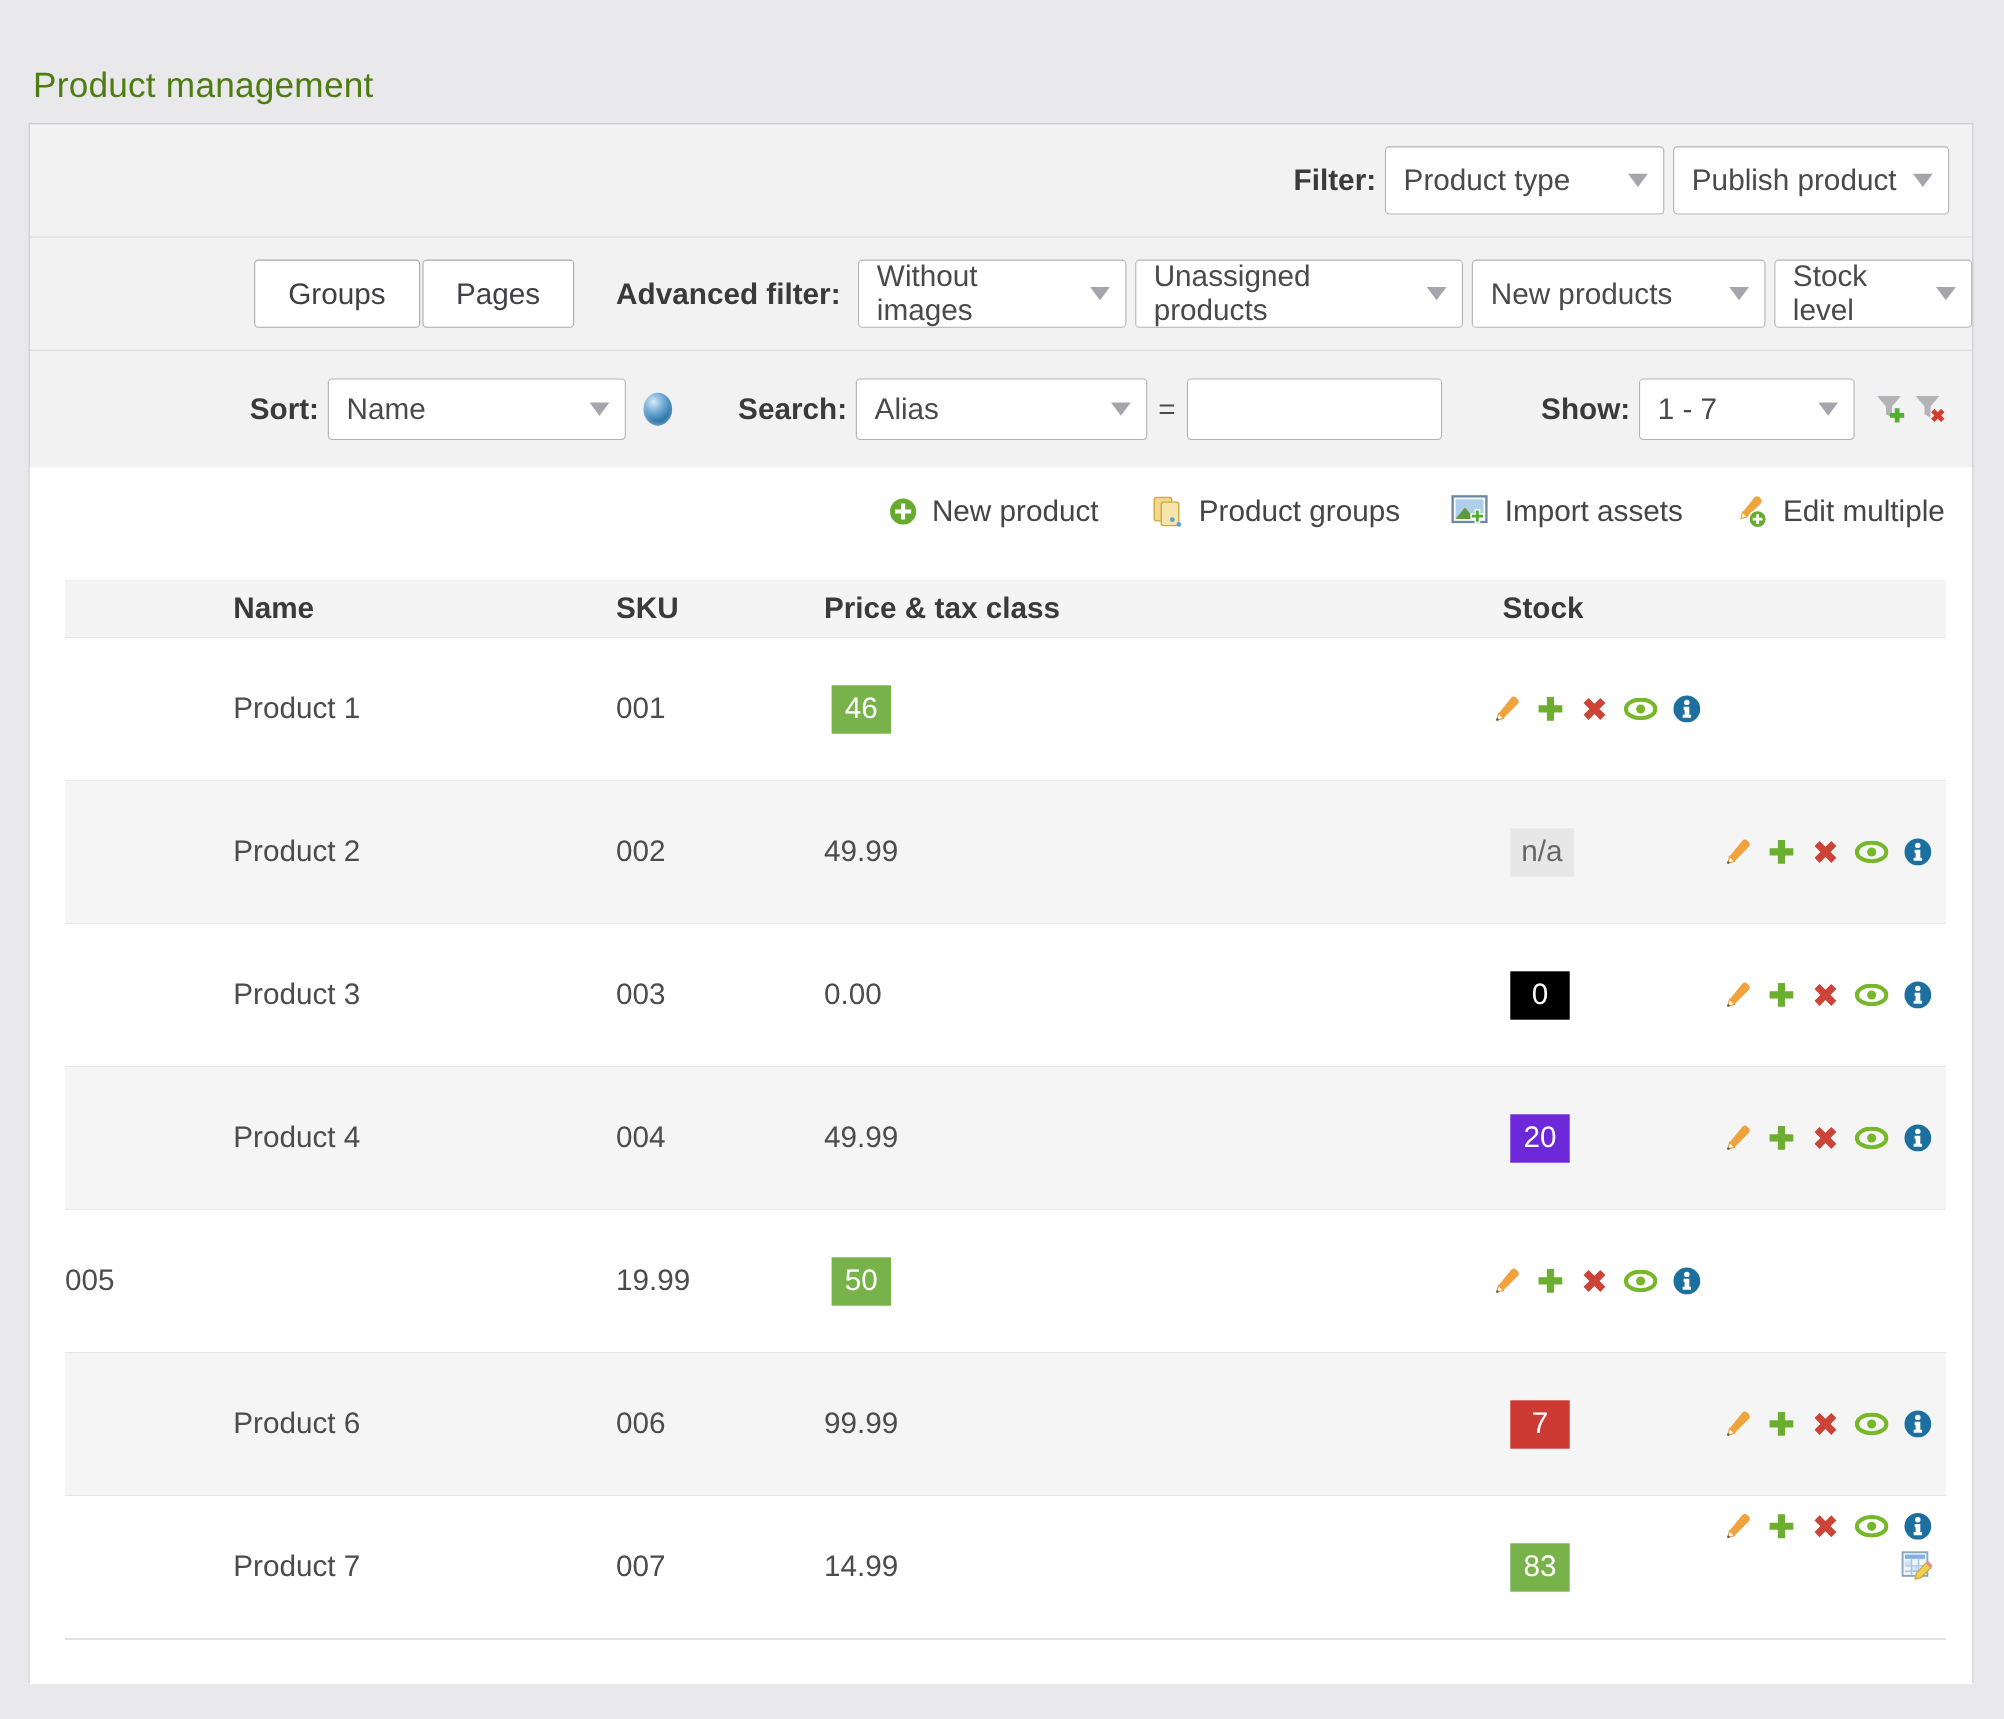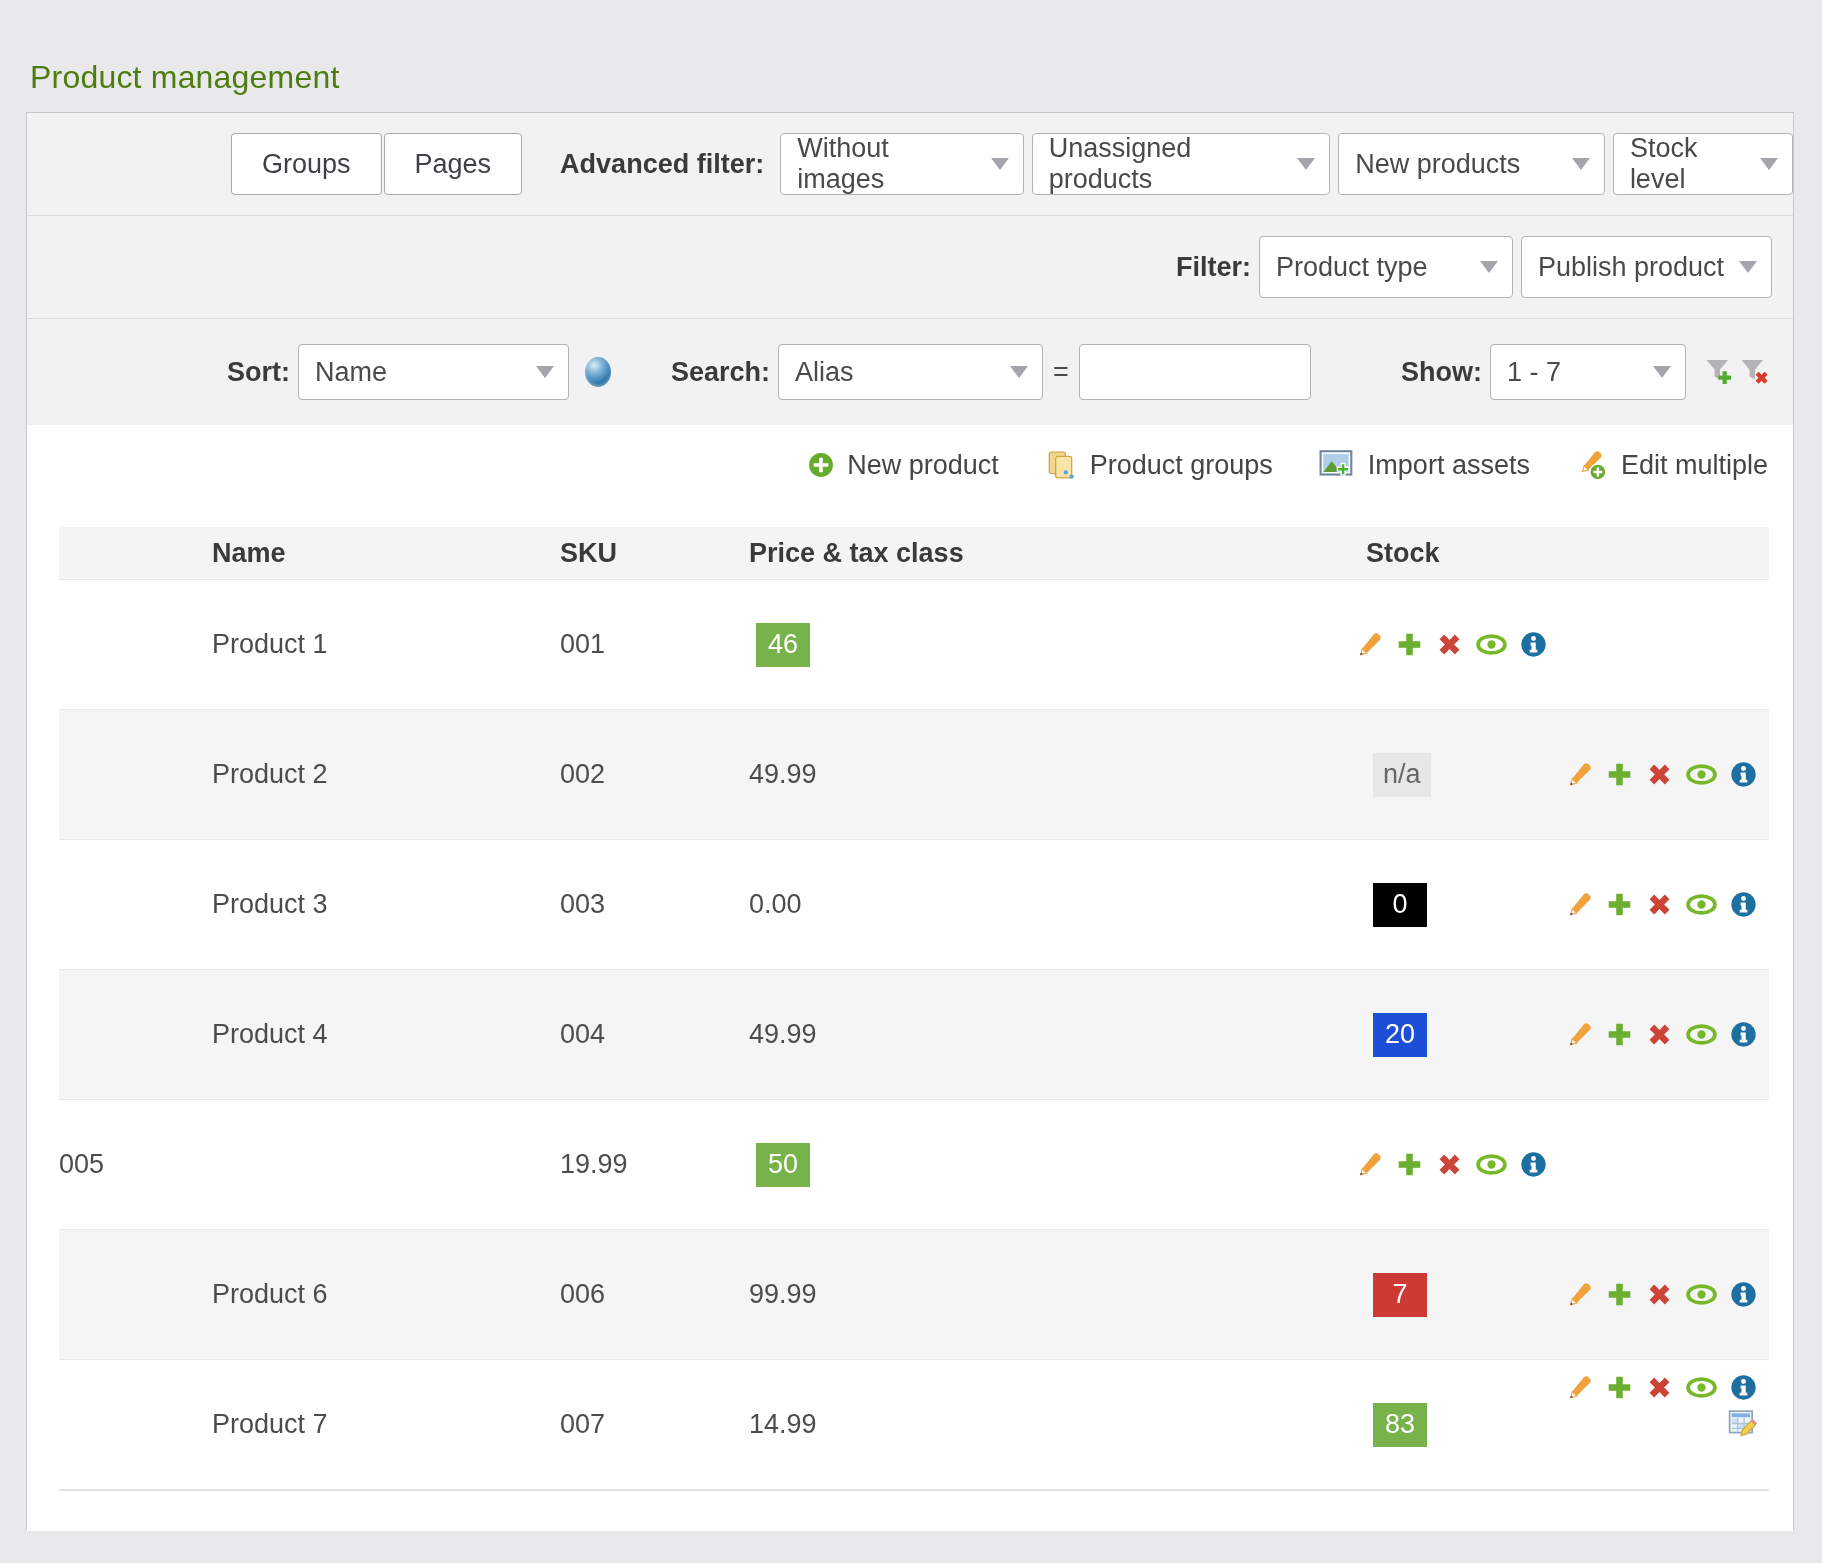--- a/index.html
+++ b/index.html
@@ -153,50 +153,50 @@
       <path d="M21.5 11l4 4 1.6-1.6-4-4z" fill="#e98a9a"></path>
     </symbol>
   </defs>
 </svg>
 
 <div class="page">
   <div class="page-title">Product management</div>
 
   <div class="panel">
 
+    <div class="frow frow2">
+      <span class="lbl" style="margin-right:8px;">Filter:</span>
+      <div class="select w254">
+        <span>Product type</span>
+        <span class="caret"></span>
+      </div>
+      <div class="select w251 ml8">
+        <span>Publish product</span>
+        <span class="caret"></span>
+      </div>
+    </div>
+
     <div class="frow frow1">
       <div class="btn">Groups</div>
       <div class="btn">Pages</div>
       <span class="lbl" style="margin-left:38px; margin-right:8px;">Advanced filter:</span>
       <div class="select w252 ml8">
         <span>Without images</span>
         <span class="caret"></span>
       </div>
       <div class="select w309 ml8">
         <span>Unassigned products</span>
         <span class="caret"></span>
       </div>
       <div class="select w276 ml8">
         <span>New products</span>
         <span class="caret"></span>
       </div>
       <div class="select w186 ml8">
         <span>Stock level</span>
-        <span class="caret"></span>
-      </div>
-    </div>
-
-    <div class="frow frow2">
-      <span class="lbl" style="margin-right:8px;">Filter:</span>
-      <div class="select w254">
-        <span>Product type</span>
-        <span class="caret"></span>
-      </div>
-      <div class="select w251 ml8">
-        <span>Publish product</span>
         <span class="caret"></span>
       </div>
     </div>
 
     <div class="frow frow3">
       <span class="lbl" style="margin-right:8px;">Sort:</span>
       <div class="select w271">
         <span>Name</span>
         <span class="caret"></span>
       </div>
@@ -363,21 +363,21 @@
                   <use href="#i-info"></use>
                 </svg>
               </span>
           </div>
         </div>
 
         <div class="grid-cols trow alt">
           <div class="td-name">Product 4</div>
           <div>004</div>
           <div>49.99</div>
-          <div><span class="badge" style="background-color: #1d4ed8; color: rgb(255, 255, 255);">20</span></div>
+          <div><span class="badge" style="background-color: #6d28d9; color: rgb(255, 255, 255);">20</span></div>
           <div class="td-icons">
             <span class="aicon">
                 <svg width="27" height="27">
                   <use href="#i-pencil"></use>
                 </svg>
               </span>
             <span class="aicon">
                 <svg width="27" height="27">
                   <use href="#i-plus"></use>
                 </svg>

